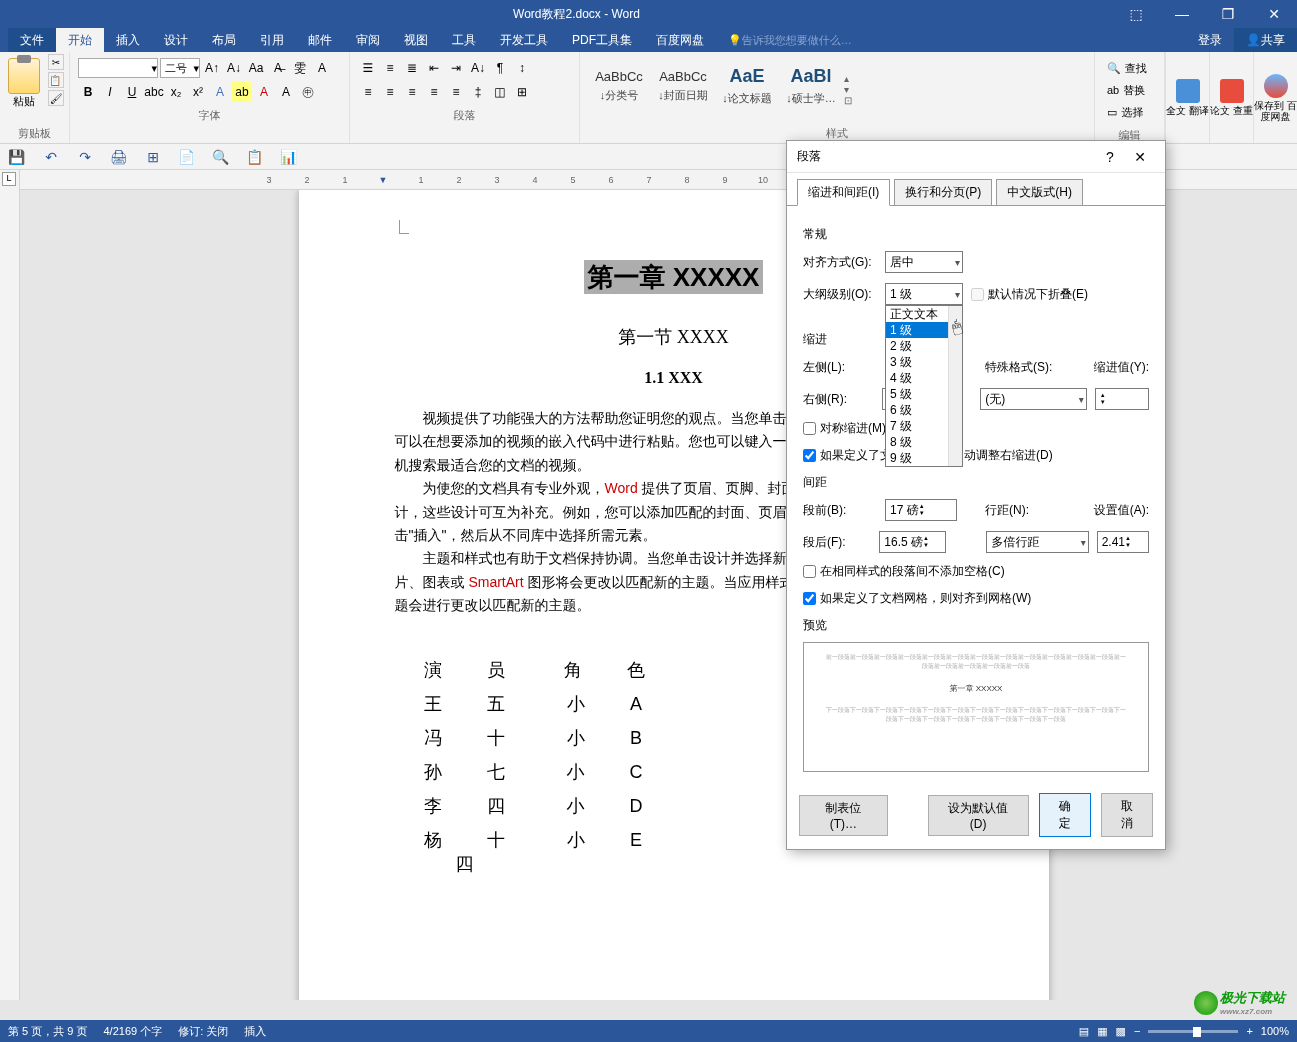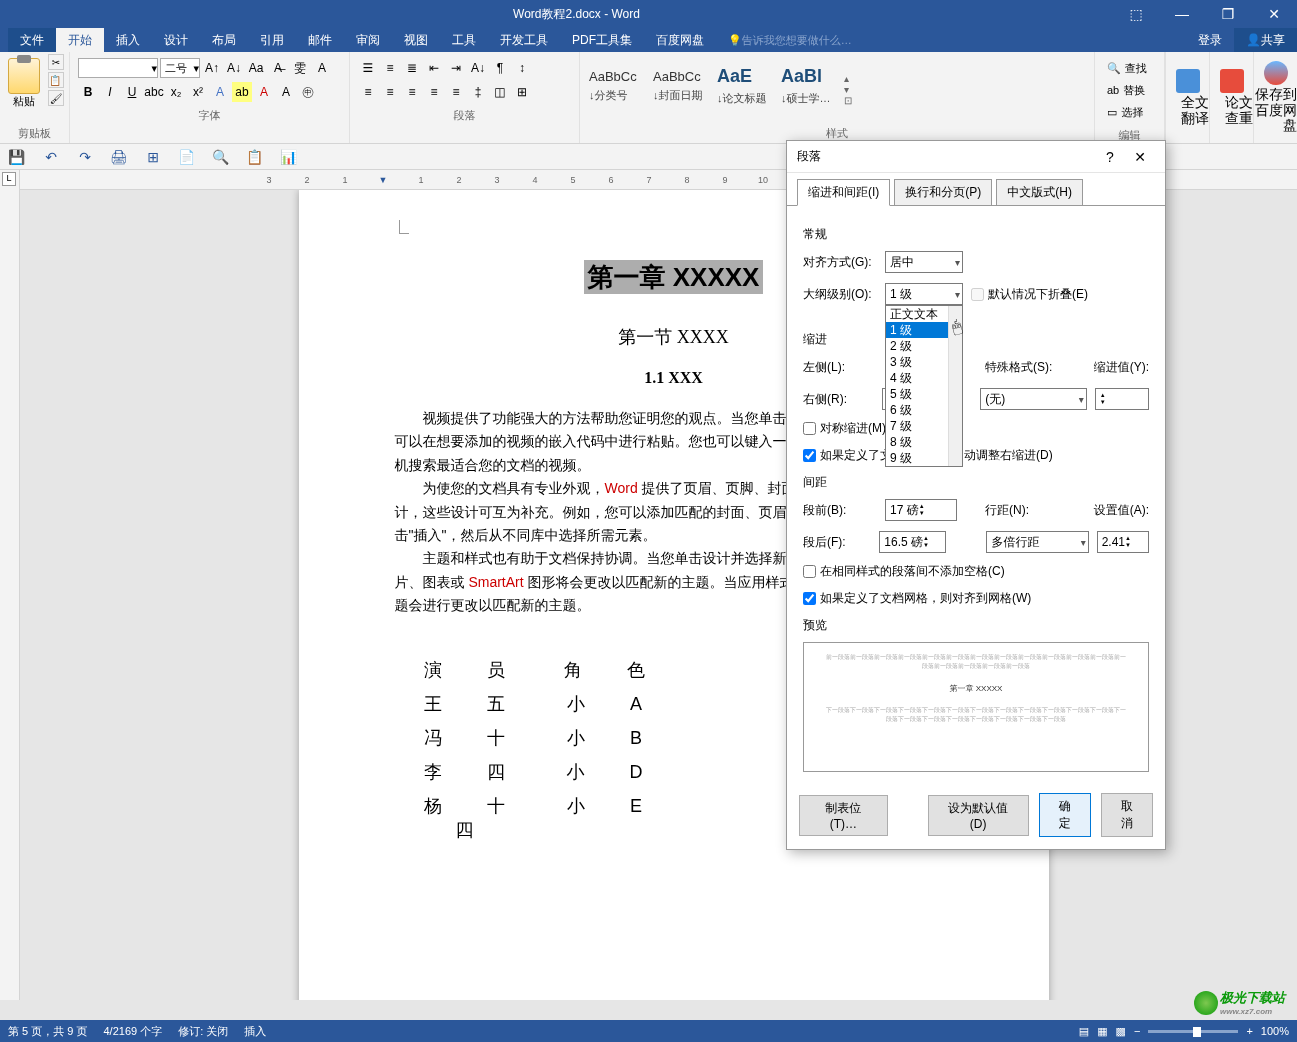--- a/index.html
+++ b/index.html
@@ -35,32 +35,32 @@
 .font-group { display: flex; flex-direction: column; gap: 4px; padding: 4px; }
 .font-row { display: flex; gap: 2px; align-items: center; }
 .font-select { width: 80px; height: 20px; border: 1px solid #ababab; font-size: 11px; padding-left: 4px; background: #fff; display: flex; align-items: center; justify-content: space-between; }
 .size-select { width: 40px; }
 .tb-btn { min-width: 20px; height: 20px; border: none; background: transparent; font-size: 12px; display: flex; align-items: center; justify-content: center; }
 
 .para-group { display: flex; flex-direction: column; gap: 4px; padding: 4px; }
 .para-row { display: flex; gap: 2px; }
 
 .styles-group { flex: 1; display: flex; gap: 2px; padding: 4px; }
-.style-box { width: 62px; height: 56px; border: 1px solid transparent; display: flex; flex-direction: column; align-items: flex-start; justify-content: center; gap: 4px; }
+.style-box { width: 62px; height: 56px; border: 1px solid transparent; display: flex; flex-direction: column; align-items: center; justify-content: center; gap: 4px; }
 .style-preview { font-size: 13px; color: #333; }
 .style-preview.large { font-size: 18px; font-weight: bold; color: #1f4e79; }
 .style-name { font-size: 11px; color: #444; }
 
 .edit-group { display: flex; flex-direction: column; gap: 2px; padding: 4px; }
 .edit-item { display: flex; align-items: center; gap: 4px; font-size: 11px; height: 20px; padding: 0 4px; }
 
 .right-btns { display: flex; }
 .rbtn { width: 44px; display: flex; flex-direction: column; align-items: center; justify-content: center; gap: 2px; border-left: 1px solid #e1e1e1; }
 .rbtn-icon { width: 24px; height: 24px; }
-.rbtn-label { font-size: 14px; text-align: right; line-height: 1.1; }
+.rbtn-label { font-size: 10px; text-align: center; line-height: 1.1; }
 
 
 .qat { height: 26px; background: #f3f3f3; border-bottom: 1px solid #d4d4d4; display: flex; align-items: center; padding: 0 8px; gap: 16px; }
 .qat-btn { width: 18px; height: 18px; display: flex; align-items: center; justify-content: center; color: #2b579a; font-size: 14px; }
 
 
 .workspace { position: relative; height: 830px; background: #e6e6e6; display: flex; }
 .vruler { width: 20px; background: #f3f3f3; border-right: 1px solid #d4d4d4; }
 .main-area { flex: 1; }
 .hruler { height: 20px; background: #f3f3f3; border-bottom: 1px solid #d4d4d4; font-size: 9px; color: #666; padding-left: 230px; display: flex; align-items: center; }
@@ -344,20 +344,24 @@
             </div>
           <div class="table-row">
               <div class="c1">王  五</div>
               <div class="c2">小  A</div>
             </div>
           <div class="table-row">
               <div class="c1">冯  十</div>
               <div class="c2">小  B</div>
             </div>
           <div class="table-row">
+              <div class="c1">孙  七</div>
+              <div class="c2">小  C</div>
+            </div>
+          <div class="table-row">
               <div class="c1">李  四</div>
               <div class="c2">小  D</div>
             </div>
           <div class="table-row">
               <div class="c1">杨 十四</div>
               <div class="c2">小  E</div>
             </div>
         </div>
       </div>
     </div>

